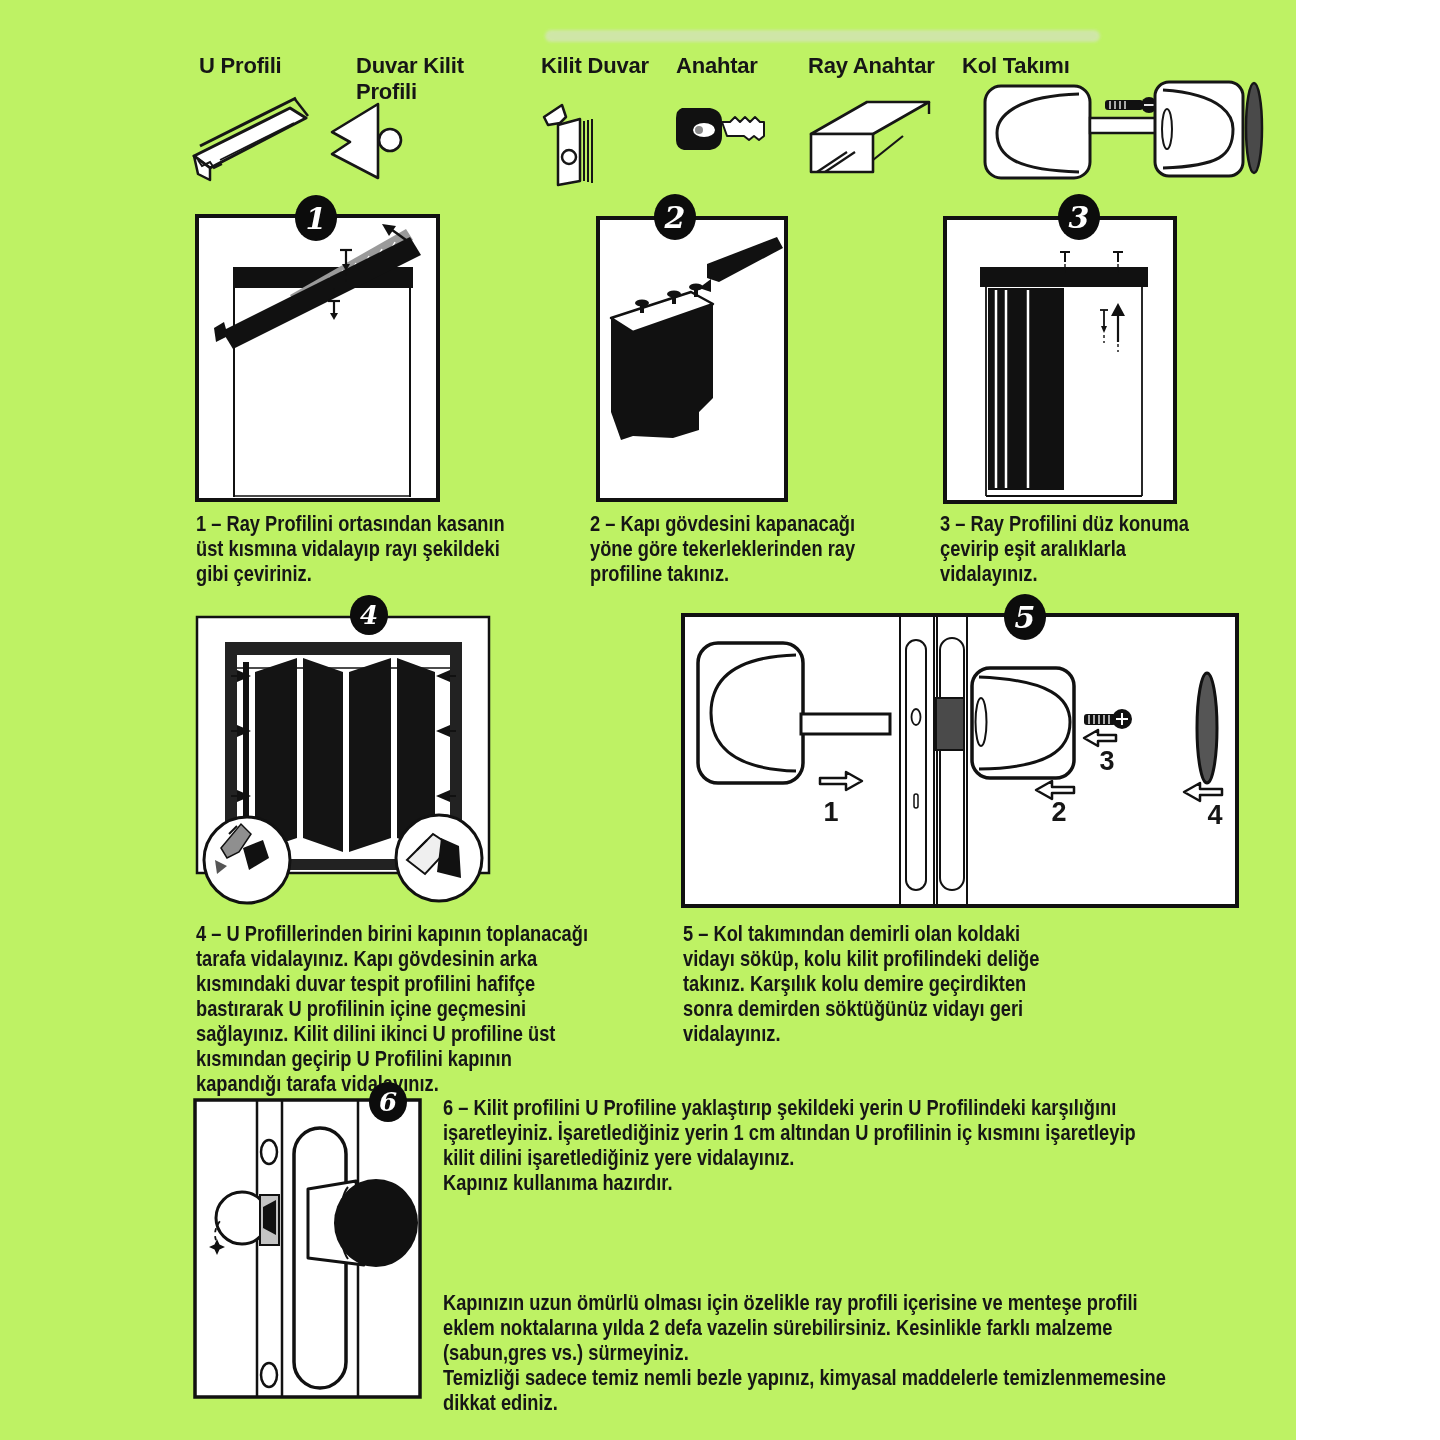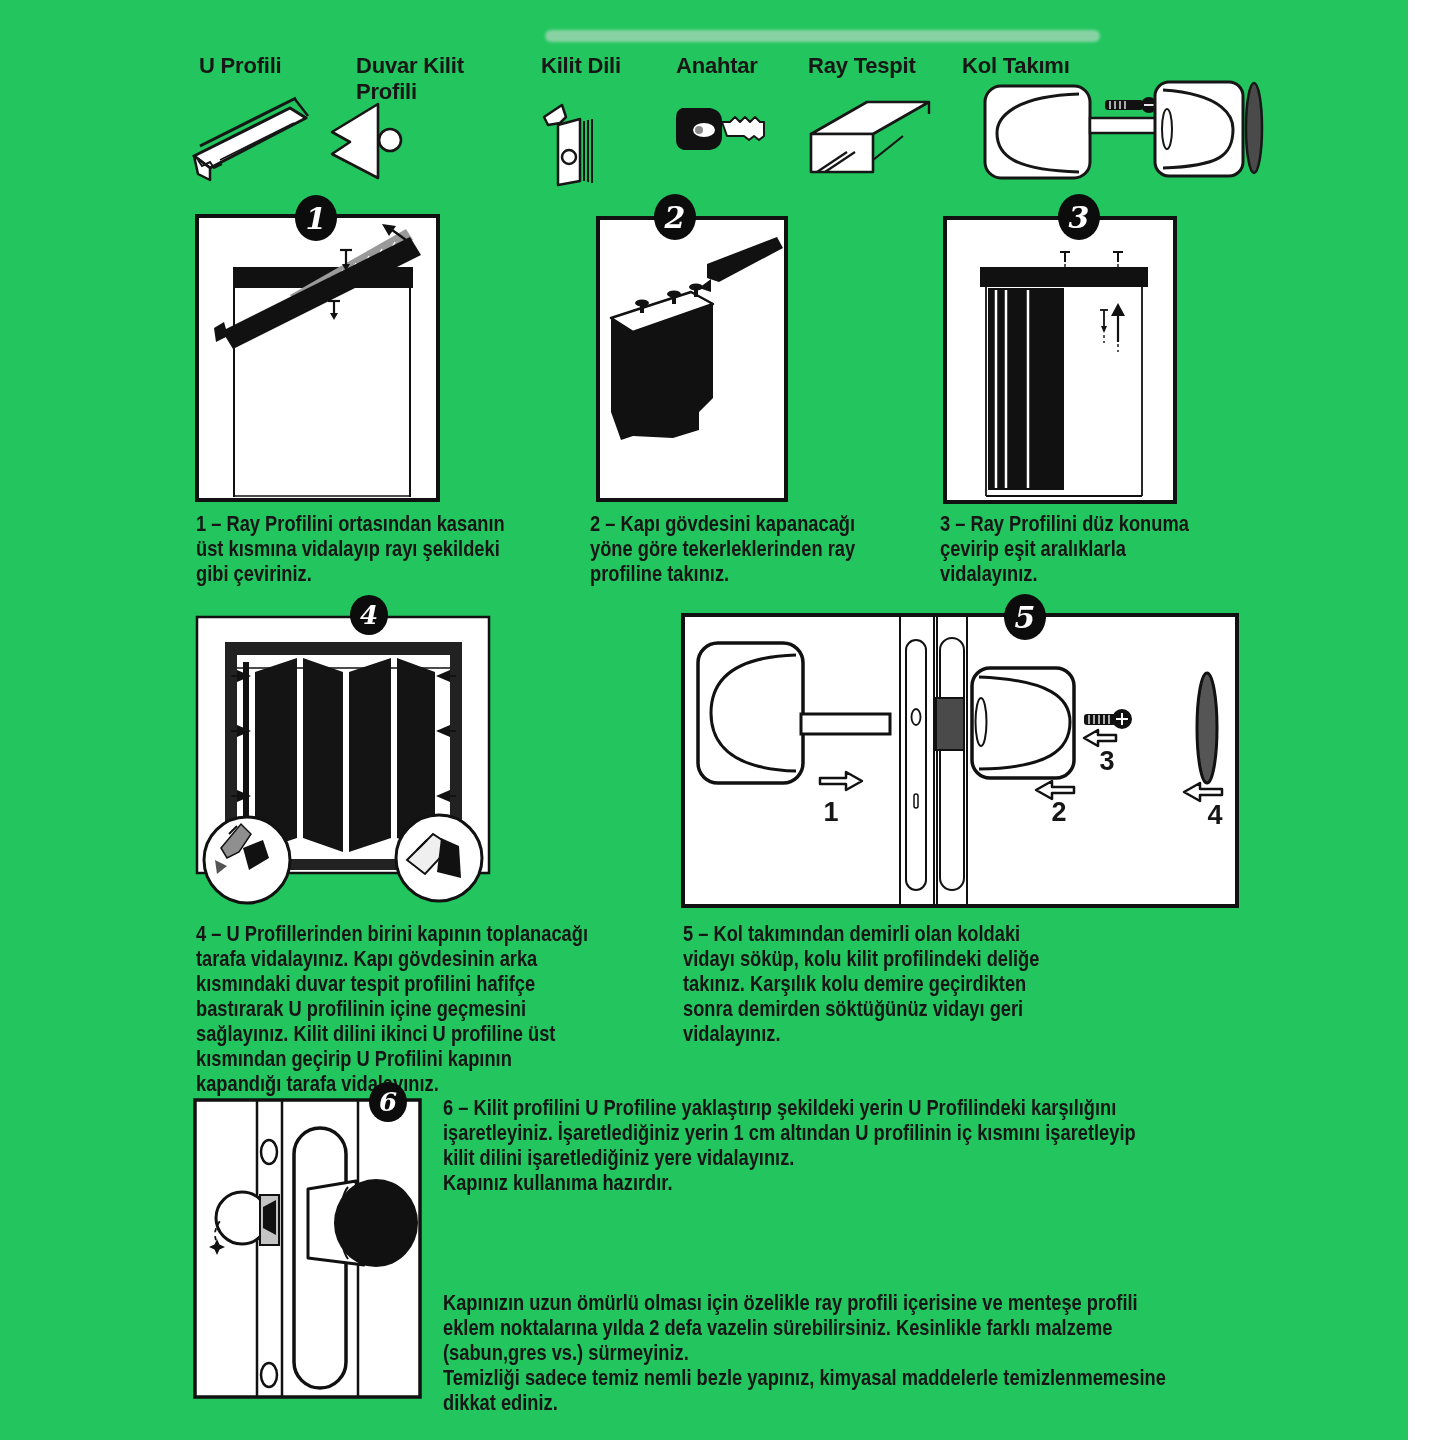--- a/index.html
+++ b/index.html
@@ -1,17 +1,17 @@
 <!DOCTYPE html>
 <html><head>
 <meta charset="utf-8">
 <style>
   html,body { margin:0; padding:0; background:#fff; }
   .canvas {
-    position:relative; width:1408px; height:1440px; background:#22c55e;
+    position:relative; width:1296px; height:1440px; background:#bef264;
     font-family:"Liberation Sans", sans-serif; color:#161616; overflow:hidden;
   }
   .abs { position:absolute; }
   .part-label {
     font-weight:bold; font-size:22px; line-height:26px; white-space:pre-line;
     letter-spacing:-0.2px;
   }
   .steptext {
     font-weight:bold; font-size:21.5px; line-height:25px; white-space:pre-line;
     transform:scaleX(0.85); transform-origin:left top; letter-spacing:0px;
@@ -31,23 +31,23 @@
 </head>
 <body>
 
 <div class="canvas">
 
   <div class="abs smudge" style="left:545px; top:30px; width:555px; height:12px;"></div>
 
   <div class="abs part-label" style="left:199px; top:53px;">U Profili</div>
   <div class="abs part-label" style="left:356px; top:53px;">Duvar Kilit
 Profili</div>
-  <div class="abs part-label" style="left:541px; top:53px;">Kilit Dili</div>
+  <div class="abs part-label" style="left:541px; top:53px;">Kilit Duvar</div>
   <div class="abs part-label" style="left:676px; top:53px;text-align:right;">Anahtar</div>
-  <div class="abs part-label" style="left:808px; top:53px;">Ray Tespit</div>
+  <div class="abs part-label" style="left:808px; top:53px;">Ray Anahtar</div>
   <div class="abs part-label" style="left:962px; top:53px;text-align:right;">Kol Takımı</div>
 
   <svg class="abs" style="left:190px; top:82px;" width="125" height="100" viewBox="0 0 125 100">
     <polygon points="4,74 100,26 116,36 20,86" fill="#fff" stroke="#161616" stroke-width="3" stroke-linejoin="round"></polygon>
     <line x1="10" y1="64" x2="106" y2="16" stroke="#161616" stroke-width="3"></line>
     <line x1="104" y1="16" x2="118" y2="34" stroke="#161616" stroke-width="2.5"></line>
     <polygon points="4,74 20,86 20,98 8,92" fill="#fff" stroke="#161616" stroke-width="2.5" stroke-linejoin="round"></polygon>
     <path d="M8,78 l4,6 8,-4 4,6 8,-4" fill="none" stroke="#161616" stroke-width="2"></path>
     <line x1="30" y1="78" x2="104" y2="41" stroke="#161616" stroke-width="1.8"></line>
   </svg>

